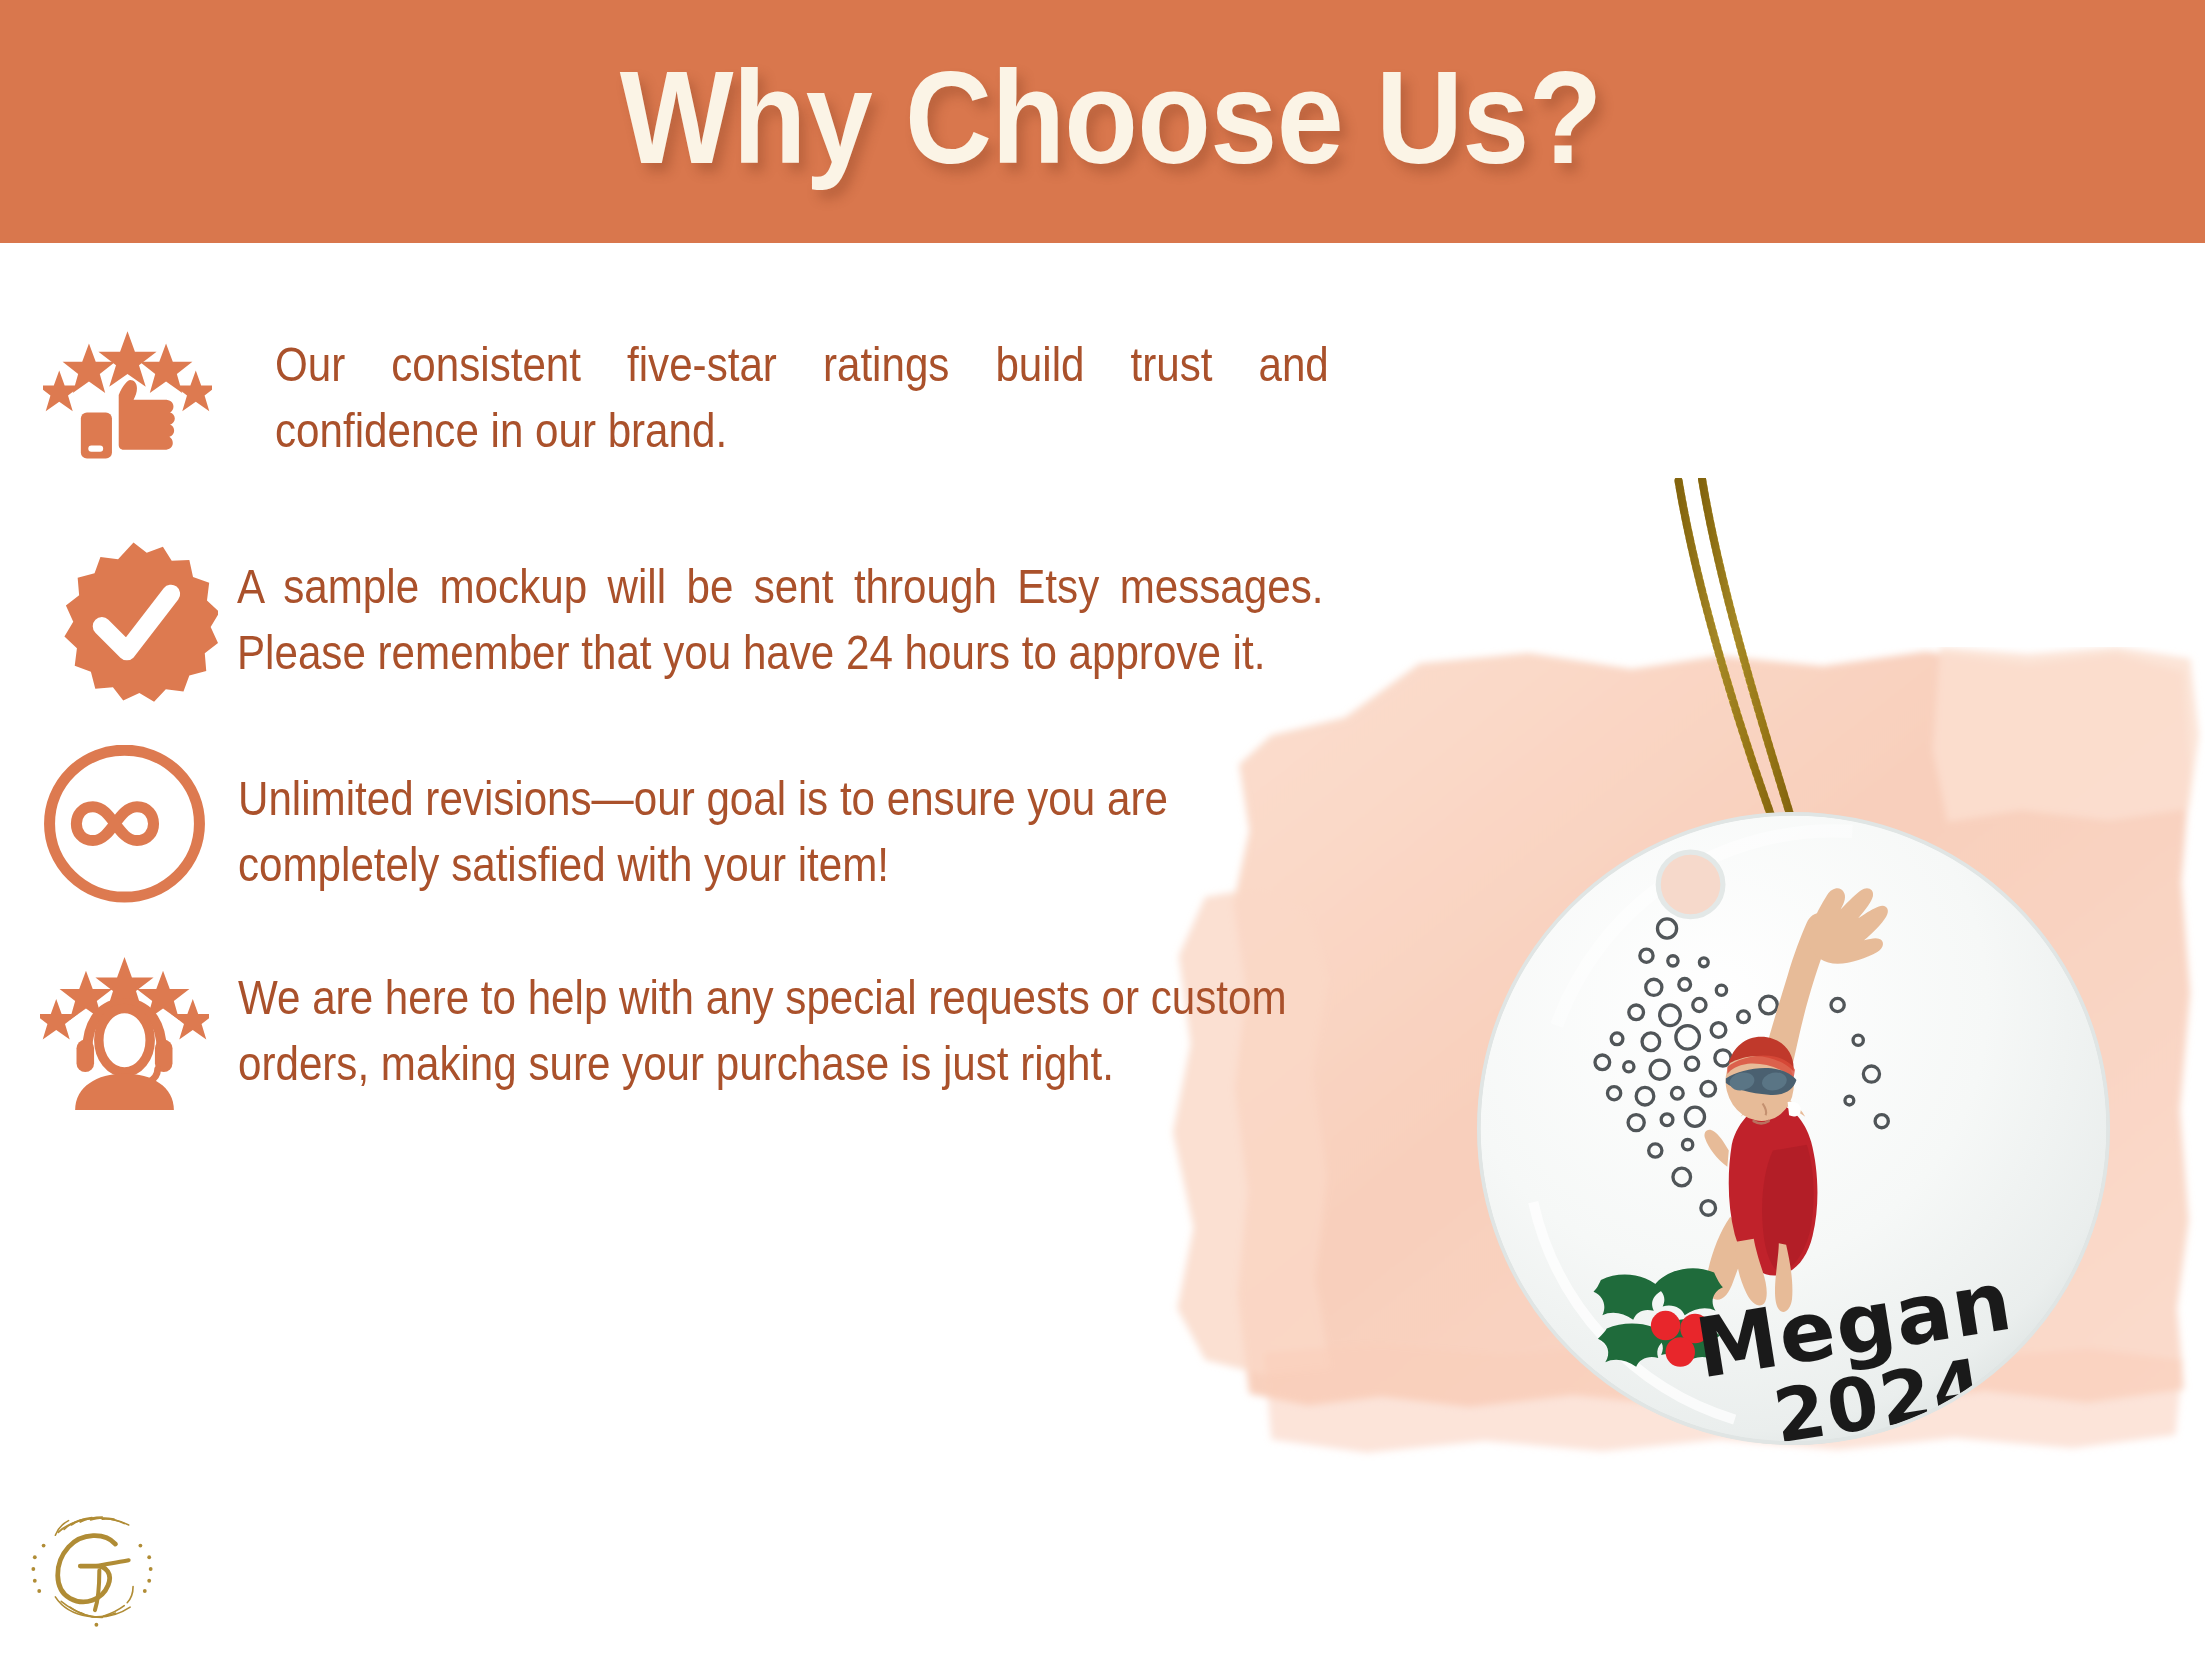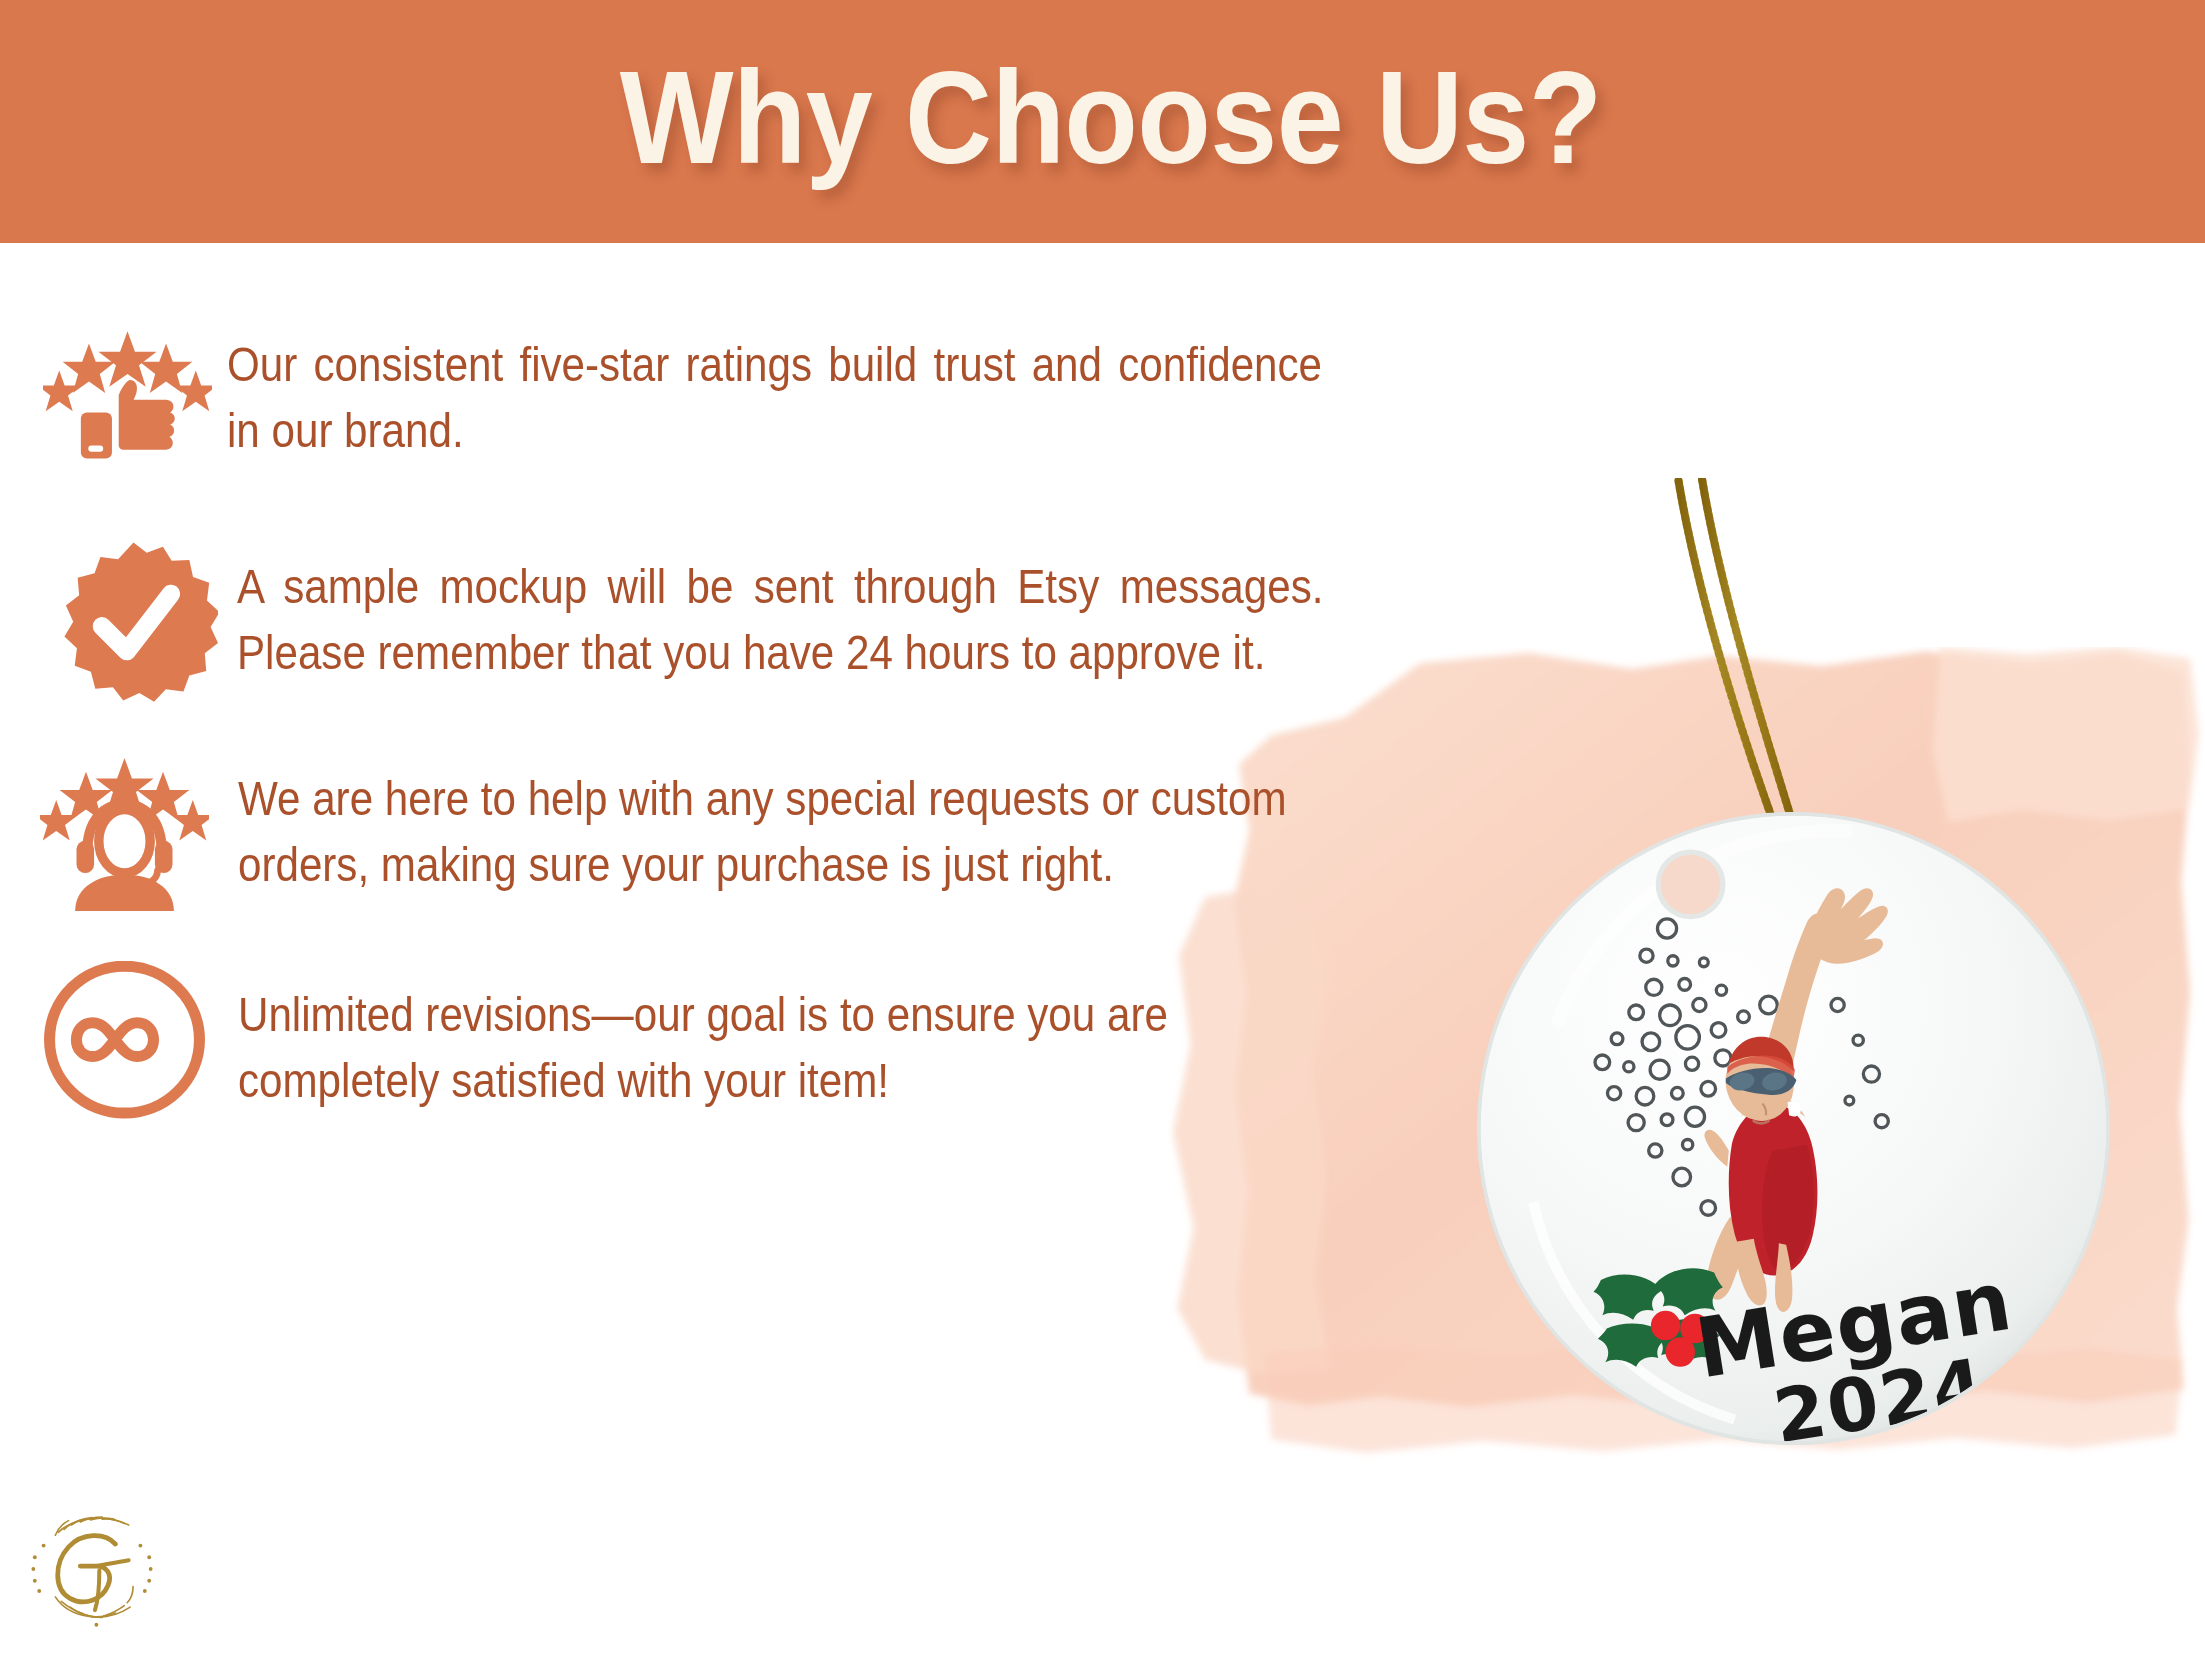--- a/index.html
+++ b/index.html
@@ -39,21 +39,21 @@
   }
 
   
   .feature-list{
     position:absolute;left:59px;top:316px;width:1441px;
   }
   .feature-row{
     display:flex;align-items:flex-start;
     margin-bottom:47px;
   }
-  .feature-row.r1{margin-bottom:53px;}
+  .feature-row.r1{margin-bottom:53px;gap:48px;}
   .feature-row.r2{margin-bottom:43px;}
   .feature-row.r3{margin-bottom:51px;}
   .feature-icon{
     width:169px;min-width:169px;height:169px;
     display:flex;align-items:center;justify-content:center;
   }
   .feature-icon.small{height:147px;}
   .feature-text{
     color:#AA512B;
     font-size:49px;
@@ -158,20 +158,31 @@
           L133,20 L155,12 L167,31 L191,30 L196,53 L218,61 L215,85 L232,101 L220,121
           L230,143 L212,157 L214,181 L191,187 L183,209 L159,206 L143,223 L123,211
           L101,221 L87,203 L63,205 L57,182 L35,174 L38,150 L21,134 L33,114
           L23,92 L41,78 L39,54 L62,48 L70,26 L94,29 Z"></path>
         <path d="M72,120 L106,154 L166,76" fill="none" stroke="#FFFFFF" stroke-width="25" stroke-linecap="round" stroke-linejoin="round"></path>
       </svg>
     </div>
     <div class="feature-text justify ft-w2">A sample mockup will be sent through Etsy messages. Please remember that you have 24 hours to approve it.</div>
   </div>
 
+  <div class="feature-row r3">
+    <div class="feature-icon small">
+      <svg width="169" height="158" viewBox="0 0 230 215" xmlns="http://www.w3.org/2000/svg">
+        <ellipse cx="115" cy="107" rx="102" ry="100" fill="none" stroke="#DD7A50" stroke-width="15"></ellipse>
+        <path d="M72,84 C42,84 42,130 72,130 C98,130 106,84 132,84 C162,84 162,130 132,130
+                 C106,130 98,84 72,84 Z" fill="none" stroke="#DD7A50" stroke-width="15" stroke-linecap="round"></path>
+      </svg>
+    </div>
+    <div class="feature-text ft-w3">Unlimited revisions—our goal is to ensure you are completely satisfied with your item!</div>
+  </div>
+
   <div class="feature-row r4">
     <div class="feature-icon">
       <svg width="184" height="169" viewBox="0 0 250 230" xmlns="http://www.w3.org/2000/svg">
         <g fill="#DD7A50">
           <polygon points="125,2 136,32 168,32 142,52 152,84 125,65 98,84 108,52 82,32 114,32"></polygon>
           <polygon points="68,22 78,49 107,49 84,67 92,95 68,78 44,95 52,67 29,49 58,49"></polygon>
           <polygon points="182,22 192,49 221,49 198,67 206,95 182,78 158,95 166,67 143,49 172,49"></polygon>
           <polygon points="24,64 32,86 56,86 37,101 44,124 24,110 4,124 11,101 -8,86 16,86"></polygon>
           <polygon points="226,64 234,86 258,86 239,101 246,124 226,110 206,124 213,101 194,86 218,86"></polygon>
 
@@ -183,31 +194,20 @@
           <ellipse cx="125" cy="125" rx="38" ry="47" fill="none" stroke="#DD7A50" stroke-width="14"></ellipse>
 
           <path d="M174,168 C174,186 152,192 136,192" fill="none" stroke="#DD7A50" stroke-width="10" stroke-linecap="round"></path>
           <rect x="112" y="185" width="28" height="14" rx="7"></rect>
 
           <path d="M52,228 C52,194 84,174 125,174 C166,174 198,194 198,228 Z"></path>
         </g>
       </svg>
     </div>
     <div class="feature-text ft-w4">We are here to help with any special requests or custom orders, making sure your purchase is just right.</div>
-  </div>
-
-  <div class="feature-row r3">
-    <div class="feature-icon small">
-      <svg width="169" height="158" viewBox="0 0 230 215" xmlns="http://www.w3.org/2000/svg">
-        <ellipse cx="115" cy="107" rx="102" ry="100" fill="none" stroke="#DD7A50" stroke-width="15"></ellipse>
-        <path d="M72,84 C42,84 42,130 72,130 C98,130 106,84 132,84 C162,84 162,130 132,130
-                 C106,130 98,84 72,84 Z" fill="none" stroke="#DD7A50" stroke-width="15" stroke-linecap="round"></path>
-      </svg>
-    </div>
-    <div class="feature-text ft-w3">Unlimited revisions—our goal is to ensure you are completely satisfied with your item!</div>
   </div>
 
 </div>
 
 <div class="ornament-stage">
 
   <div class="ornament-string">
     <svg width="706" height="456" viewBox="0 0 960 620" xmlns="http://www.w3.org/2000/svg">
       <defs>
         <linearGradient id="goldG" x1="0" y1="0" x2="1" y2="0">

